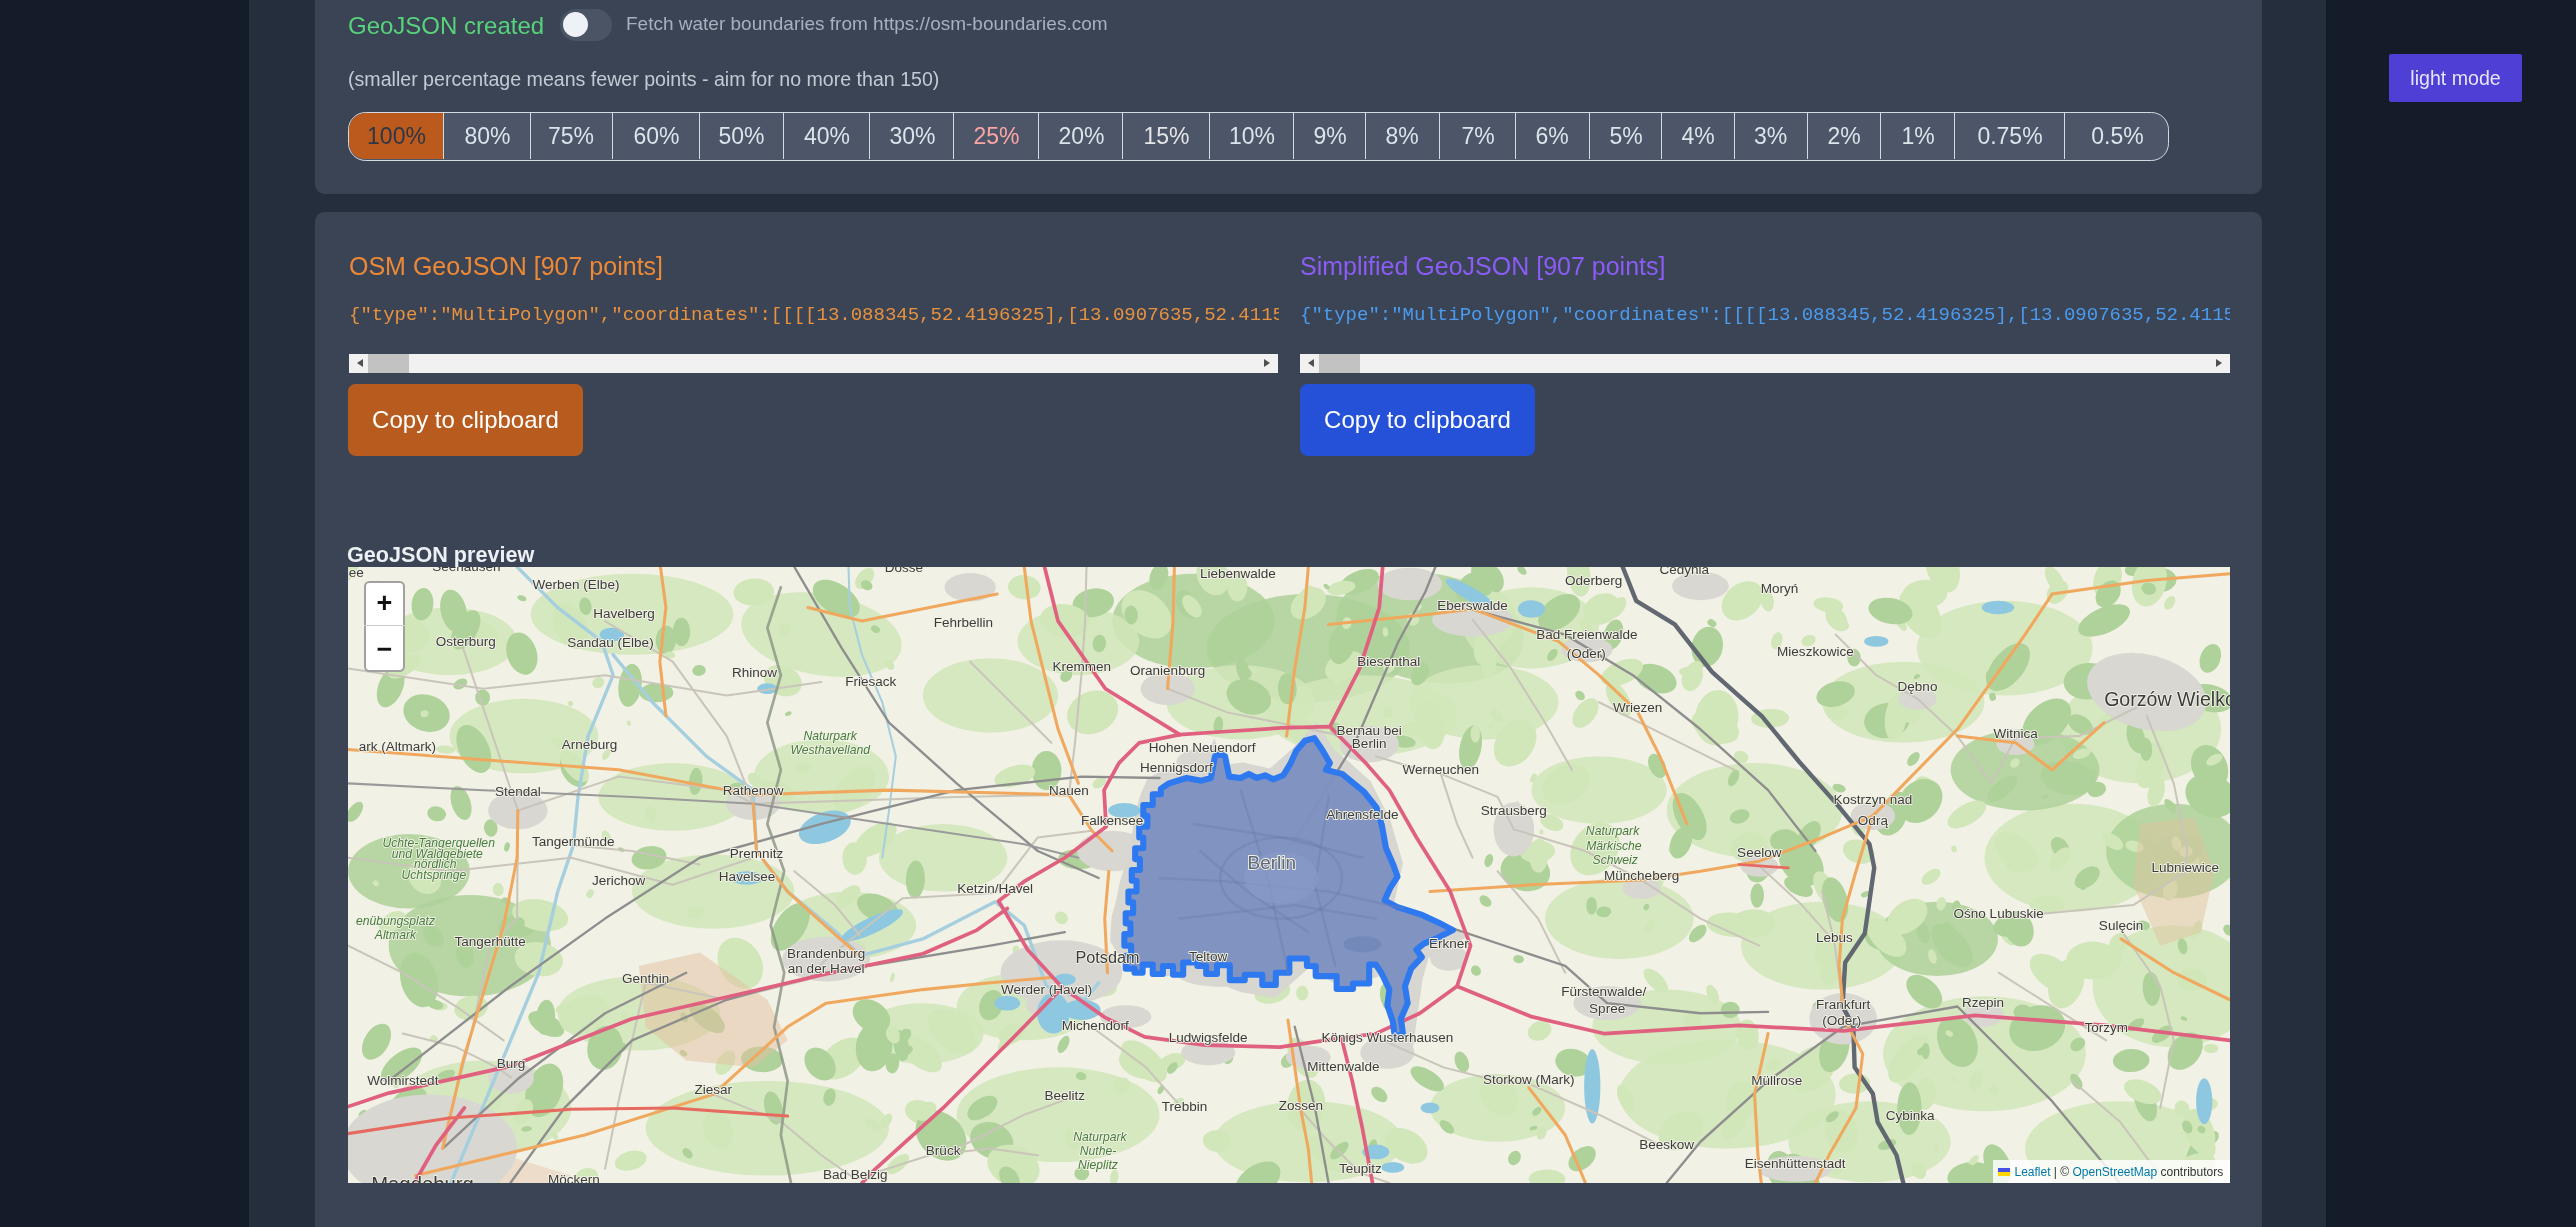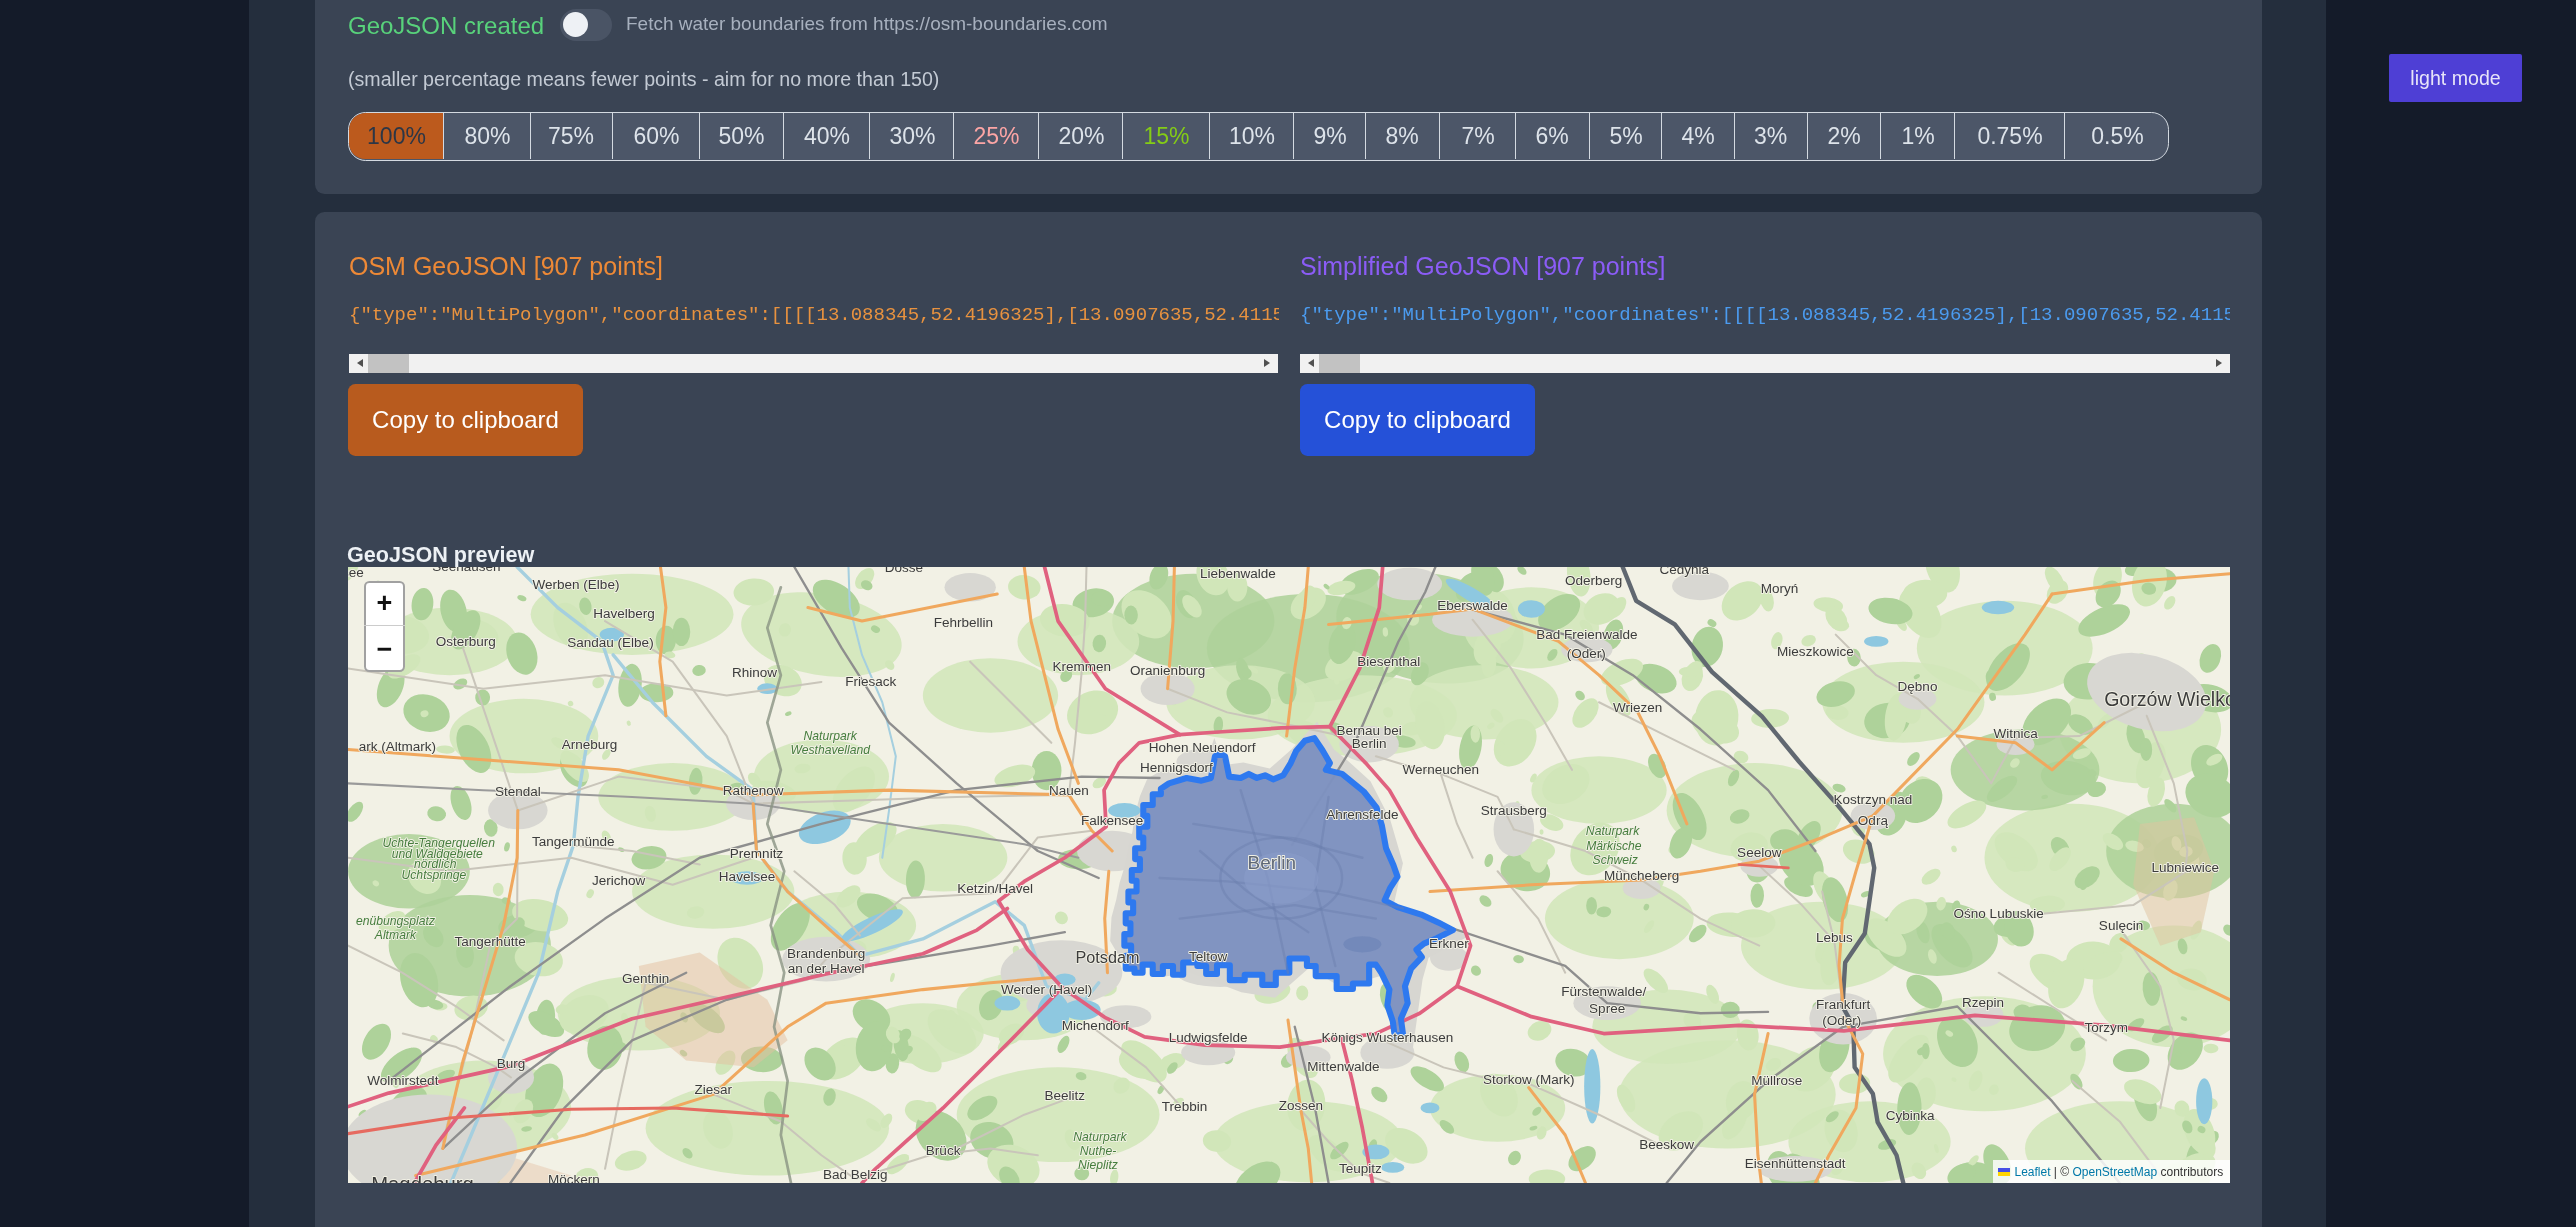--- a/index.html
+++ b/index.html
@@ -37,21 +37,21 @@
       <div style="position:absolute;left:350px;top:0;width:85px;height:46px;display:flex;align-items:center;justify-content:center;font-size:23px;color:#dde3ea">50%</div>
       <div style="position:absolute;left:434px;top:0;width:1.4px;height:46px;background:#d4dae1"></div>
       <div style="position:absolute;left:435px;top:0;width:86px;height:46px;display:flex;align-items:center;justify-content:center;font-size:23px;color:#dde3ea">40%</div>
       <div style="position:absolute;left:520px;top:0;width:1.4px;height:46px;background:#d4dae1"></div>
       <div style="position:absolute;left:521px;top:0;width:85px;height:46px;display:flex;align-items:center;justify-content:center;font-size:23px;color:#dde3ea">30%</div>
       <div style="position:absolute;left:604px;top:0;width:1.4px;height:46px;background:#d4dae1"></div>
       <div style="position:absolute;left:605px;top:0;width:85px;height:46px;display:flex;align-items:center;justify-content:center;font-size:23px;color:#fca5a5">25%</div>
       <div style="position:absolute;left:689px;top:0;width:1.4px;height:46px;background:#d4dae1"></div>
       <div style="position:absolute;left:690px;top:0;width:85px;height:46px;display:flex;align-items:center;justify-content:center;font-size:23px;color:#dde3ea">20%</div>
       <div style="position:absolute;left:773px;top:0;width:1.4px;height:46px;background:#d4dae1"></div>
-      <div style="position:absolute;left:774px;top:0;width:87px;height:46px;display:flex;align-items:center;justify-content:center;font-size:23px;color:#84cc16">15%</div>
+      <div style="position:absolute;left:774px;top:0;width:87px;height:46px;display:flex;align-items:center;justify-content:center;font-size:23px;color:#e5e5e5">15%</div>
       <div style="position:absolute;left:860px;top:0;width:1.4px;height:46px;background:#d4dae1"></div>
       <div style="position:absolute;left:861px;top:0;width:84px;height:46px;display:flex;align-items:center;justify-content:center;font-size:23px;color:#dde3ea">10%</div>
       <div style="position:absolute;left:944px;top:0;width:1.4px;height:46px;background:#d4dae1"></div>
       <div style="position:absolute;left:945px;top:0;width:72px;height:46px;display:flex;align-items:center;justify-content:center;font-size:23px;color:#dde3ea">9%</div>
       <div style="position:absolute;left:1016px;top:0;width:1.4px;height:46px;background:#d4dae1"></div>
       <div style="position:absolute;left:1016px;top:0;width:74px;height:46px;display:flex;align-items:center;justify-content:center;font-size:23px;color:#dde3ea">8%</div>
       <div style="position:absolute;left:1090px;top:0;width:1.4px;height:46px;background:#d4dae1"></div>
       <div style="position:absolute;left:1091px;top:0;width:76px;height:46px;display:flex;align-items:center;justify-content:center;font-size:23px;color:#dde3ea">7%</div>
       <div style="position:absolute;left:1166px;top:0;width:1.4px;height:46px;background:#d4dae1"></div>
       <div style="position:absolute;left:1166px;top:0;width:74px;height:46px;display:flex;align-items:center;justify-content:center;font-size:23px;color:#dde3ea">6%</div>

